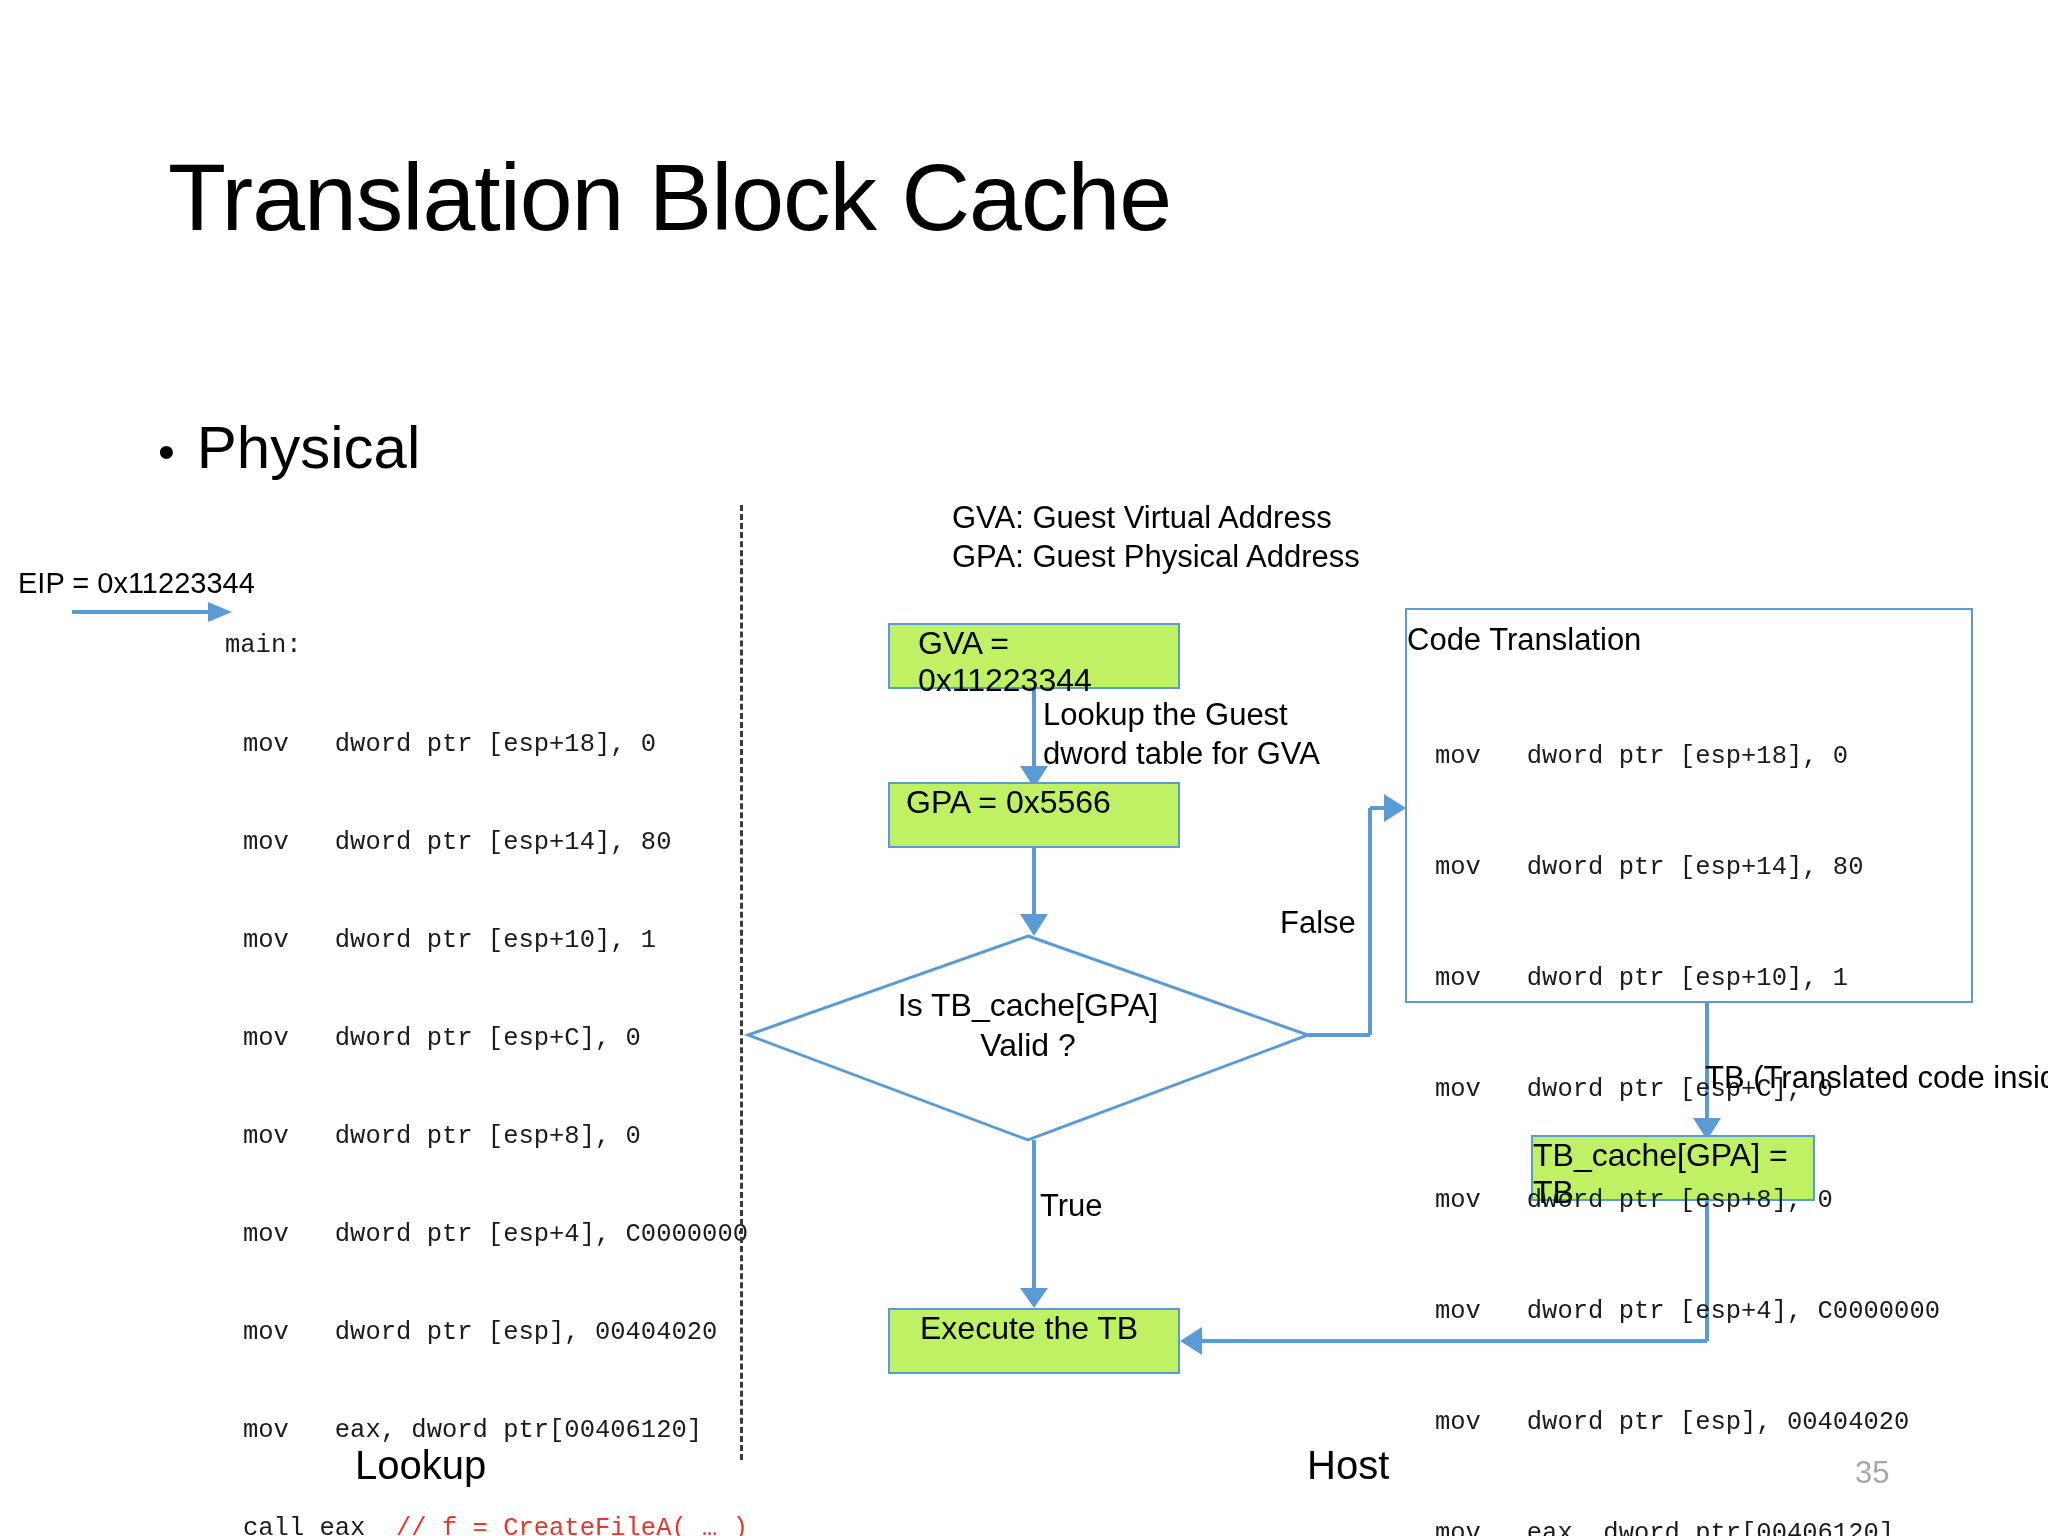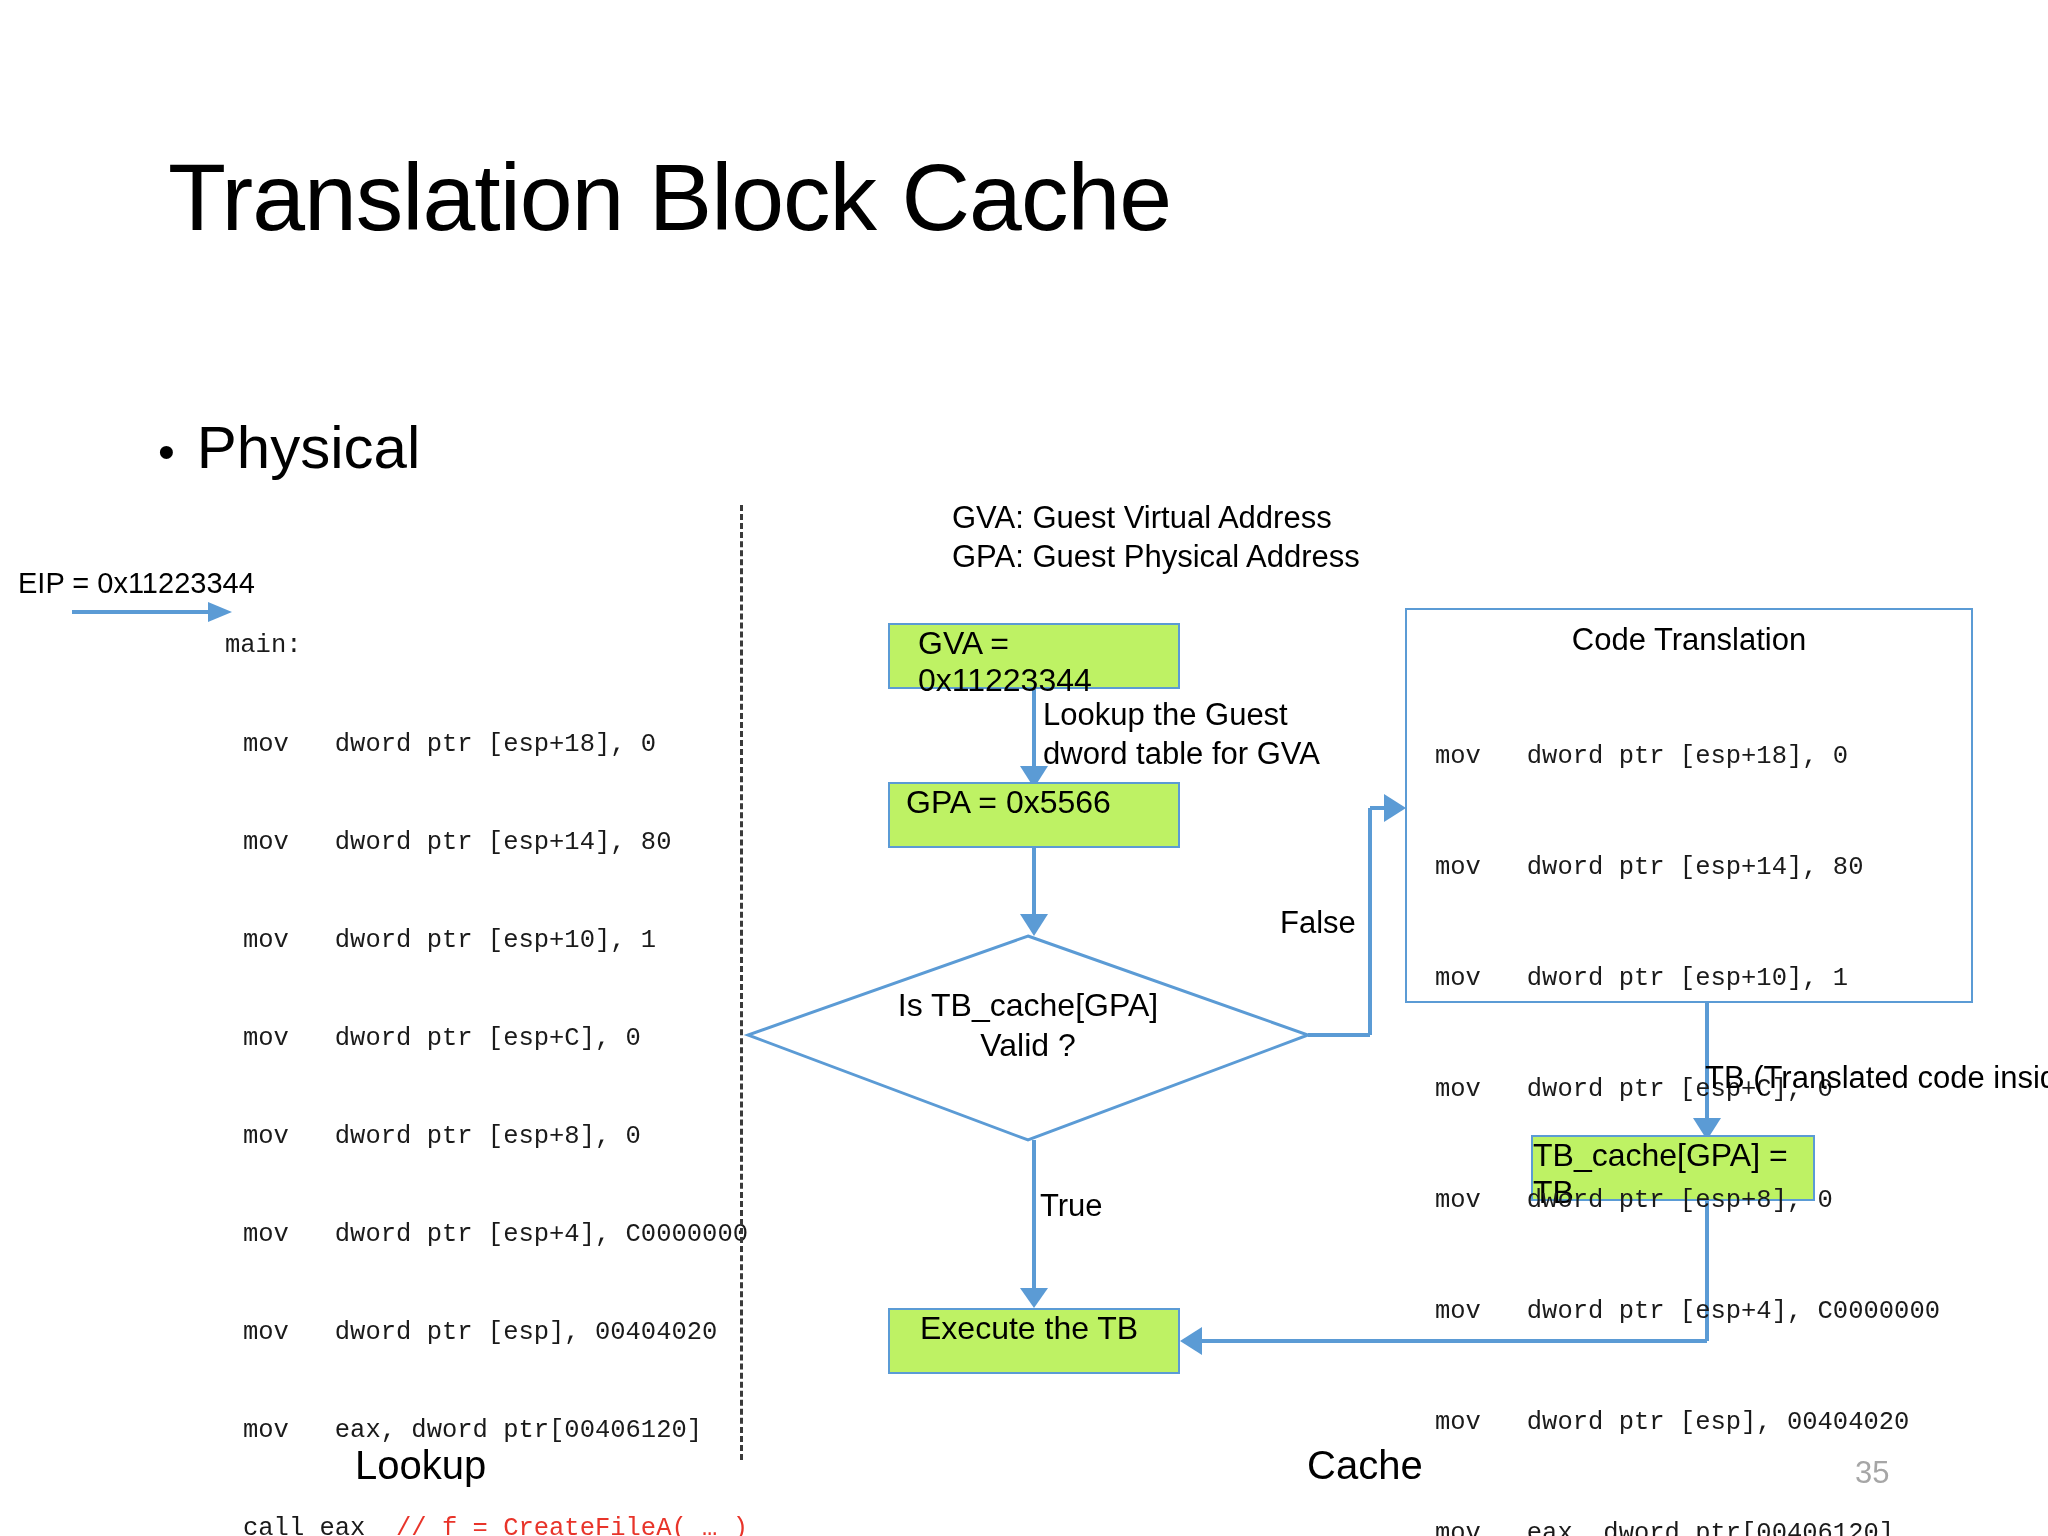--- a/index.html
+++ b/index.html
@@ -130,21 +130,21 @@
   
   #box-code-translation {
     position: absolute;
     left: 1405px; top: 608px; width: 568px; height: 395px;
     border: 2.5px solid #5b9bd5;
     background: #ffffff;
     box-sizing: border-box;
     padding-top: 12px;
   }
   #code-translation-title {
-    text-align: center;
+    text-align: left;
     font-size: 31px;
     color: #000;
     margin-bottom: 6px;
   }
   #code-translation-code {
     font-family: "Liberation Mono", "DejaVu Sans Mono", monospace;
     font-size: 25.5px;
     line-height: 37px;
     color: #1a1a1a;
     padding-left: 28px;
@@ -311,14 +311,14 @@
 
 <div class="conn-label" id="label-lookup">
   <div>Lookup the Guest</div>
   <div>dword table for GVA</div>
 </div>
 <div class="conn-label" id="label-false">False</div>
 <div class="conn-label" id="label-true">True</div>
 <div class="conn-label" id="label-tb">TB (Translated code inside)</div>
 
 <div id="footer-guest">Lookup</div>
-<div id="footer-host">Cache</div>
+<div id="footer-host">Host</div>
 <div id="page-number">35</div>
 
 </body></html>

